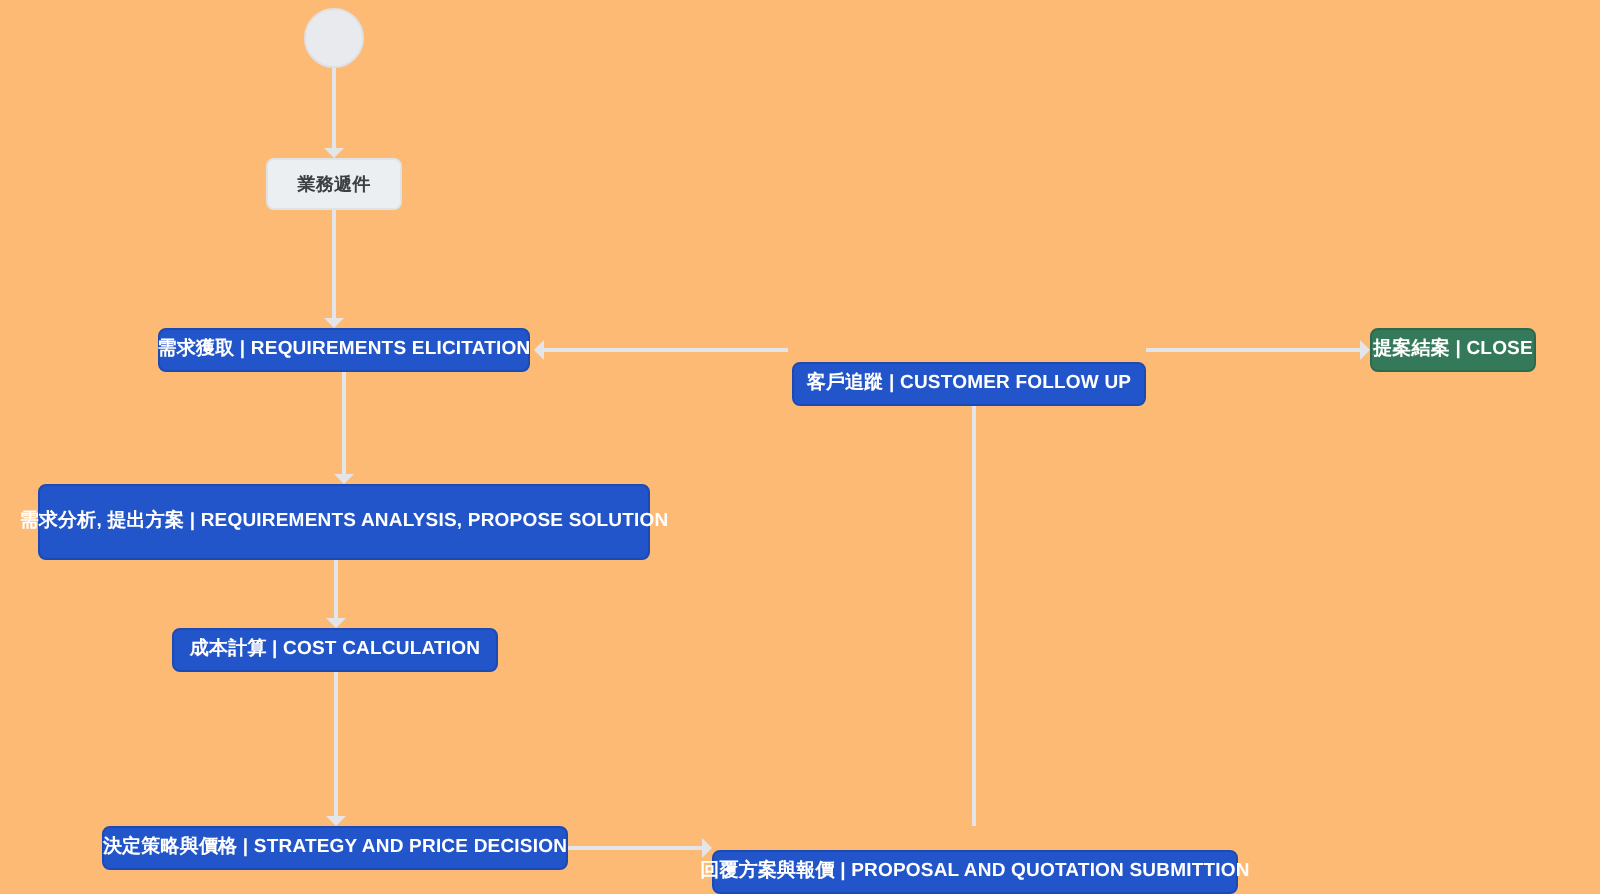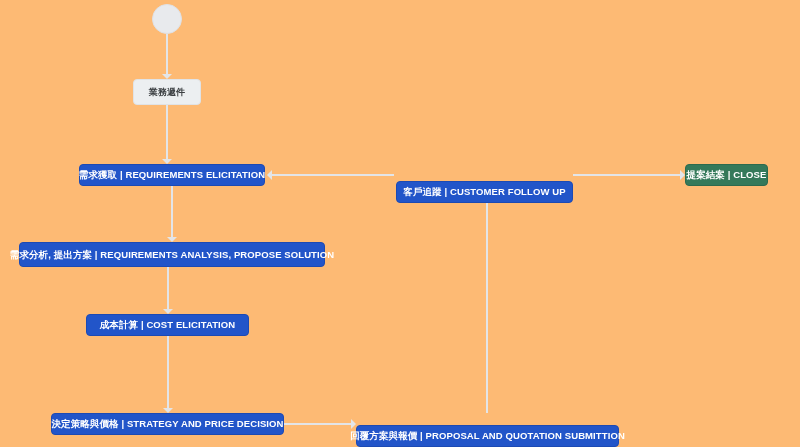--- a/index.html
+++ b/index.html
@@ -115,25 +115,25 @@
     </svg>
 
   <div id="node-layer">
       <div class="node start" style="left: 152px; top: 4px; width: 30px; height: 30px;"></div>
       <div class="node terminal" style="left: 133px; top: 79px; width: 68px; height: 26px;">
         <span class="node-label">業務遞件</span>
       </div>
       <div class="node process" style="left: 79px; top: 164px; width: 186px; height: 22px;">
         <span class="node-label">需求獲取 | REQUIREMENTS ELICITATION</span>
       </div>
-      <div class="node process" style="left: 19px; top: 242px; width: 306px; height: 25px;">
+      <div class="node process" style="left: 19px; top: 242px; width: 306px; height: 38px;">
         <span class="node-label">需求分析, 提出方案 | REQUIREMENTS ANALYSIS, PROPOSE SOLUTION</span>
       </div>
       <div class="node process" style="left: 86px; top: 314px; width: 163px; height: 22px;">
-        <span class="node-label">成本計算 | COST ELICITATION</span>
+        <span class="node-label">成本計算 | COST CALCULATION</span>
       </div>
       <div class="node process" style="left: 51px; top: 413px; width: 233px; height: 22px;">
         <span class="node-label">決定策略與價格 | STRATEGY AND PRICE DECISION</span>
       </div>
       <div class="node process" style="left: 356px; top: 413px; width: 263px; height: 22px; margin-top: 12px;">
         <span class="node-label">回覆方案與報價 | PROPOSAL AND QUOTATION SUBMITTION</span>
       </div>
       <div class="node process" style="left: 396px; top: 164px; width: 177px; height: 22px; margin-top: 17px;">
         <span class="node-label">客戶追蹤 | CUSTOMER FOLLOW UP</span>
       </div>

